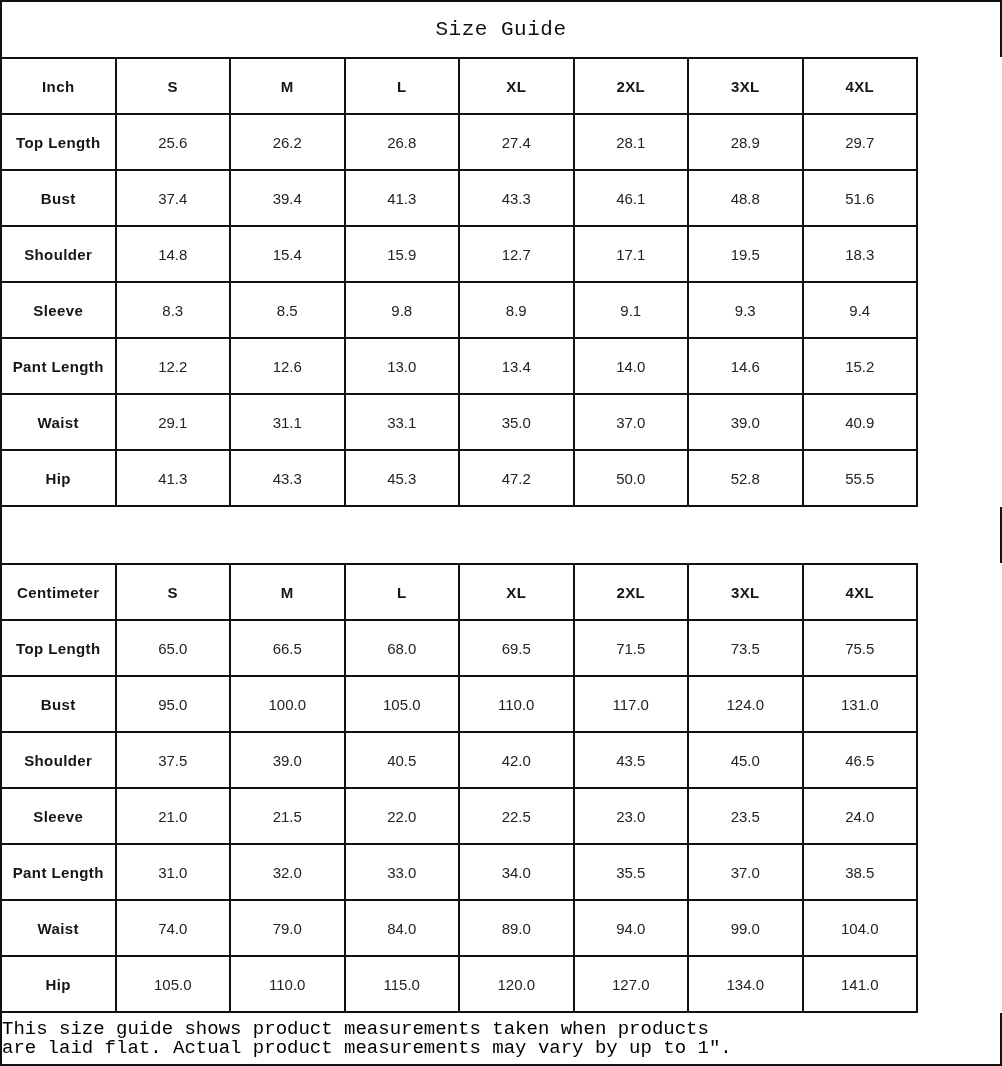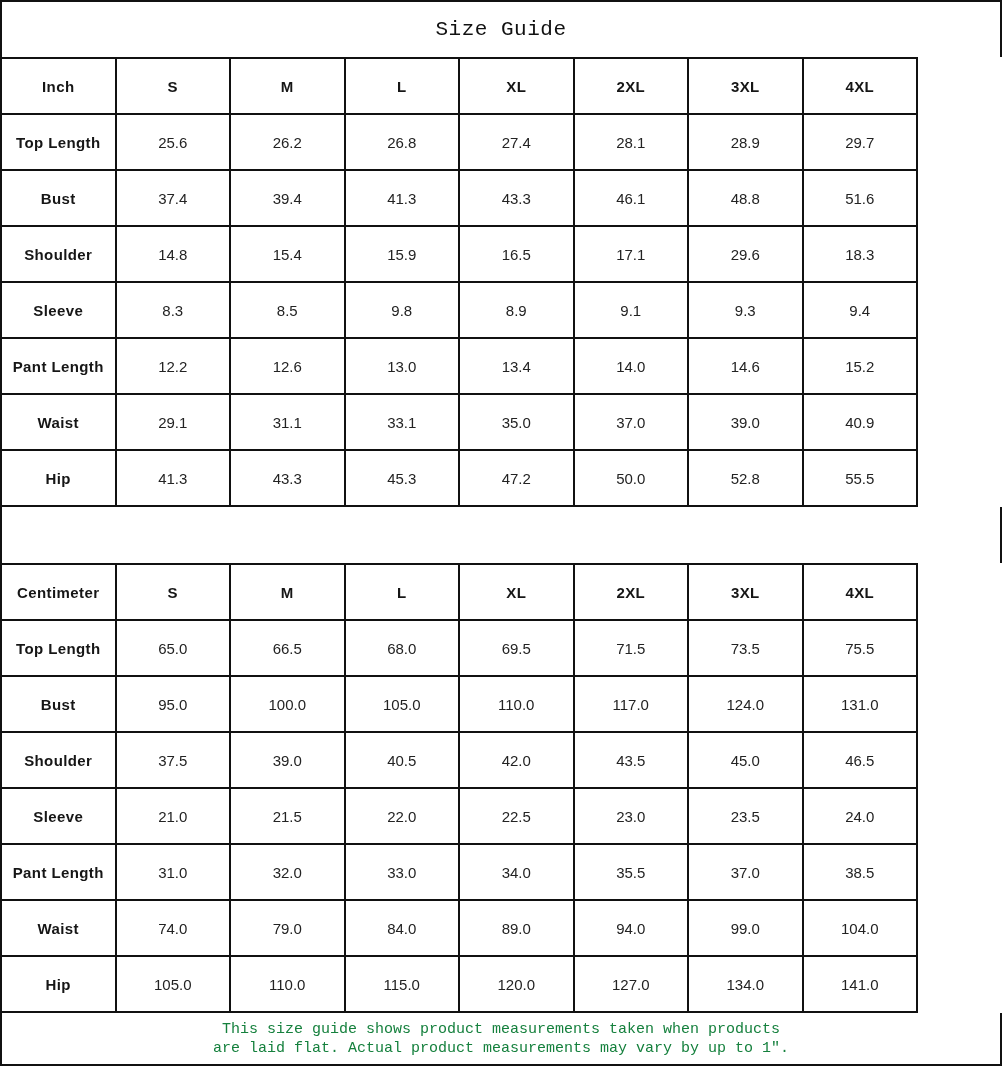--- a/index.html
+++ b/index.html
@@ -66,26 +66,26 @@
     border-right: 2px solid #111111;
     background: #ffffff;
   }
   .footer-block {
     box-sizing: border-box;
     flex: 1 1 auto;
     border: 2px solid #111111;
     border-top: none;
     display: flex;
     flex-direction: column;
-    align-items: center;
+    align-items: flex-start;
     justify-content: center;
     font-family: "Liberation Mono", monospace;
-    font-size: 15px;
+    font-size: 19px;
     line-height: 19px;
-    color: #15803d;
+    color: #000000;
   }
 </style>
 </head>
 <body>
 
 <div class="sheet">
 
   <div class="title-block">Size Guide</div>
 
   <table class="size-table">
@@ -120,23 +120,23 @@
           <td>43.3</td>
           <td>46.1</td>
           <td>48.8</td>
           <td>51.6</td>
         </tr>
         <tr>
           <th>Shoulder</th>
           <td>14.8</td>
           <td>15.4</td>
           <td>15.9</td>
-          <td>16.5</td>
+          <td>12.7</td>
           <td>17.1</td>
-          <td>29.6</td>
+          <td>19.5</td>
           <td>18.3</td>
         </tr>
         <tr>
           <th>Sleeve</th>
           <td>8.3</td>
           <td>8.5</td>
           <td>9.8</td>
           <td>8.9</td>
           <td>9.1</td>
           <td>9.3</td>

